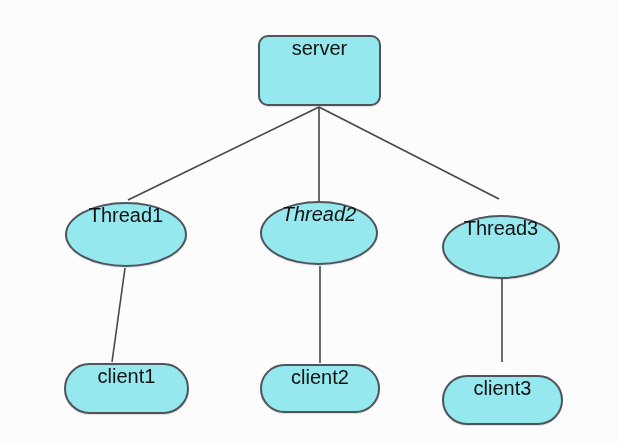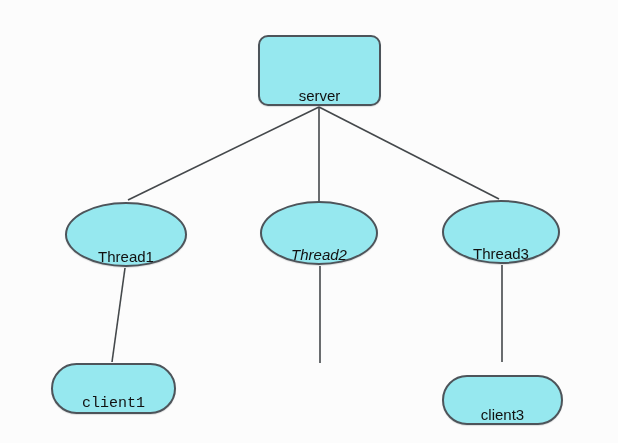--- a/index.html
+++ b/index.html
@@ -26,37 +26,37 @@
     left: 0; top: 0;
     width: 618px; height: 443px;
   }
   .edges-layer line {
     stroke: var(--edge);
     stroke-width: 1.6;
   }
   .node {
     position: absolute;
     display: flex;
-    align-items: flex-end;
+    align-items: flex-start;
     justify-content: center;
     background: var(--node-fill);
     border: 2px solid var(--node-border);
     color: var(--text);
-    font-size: 15px;
+    font-size: 20px;
     box-shadow: 0 1px 1px rgba(0,0,0,0.12);
   }
   .node-rect    { border-radius: 10px; }
   .node-ellipse { border-radius: 50%; }
   .node-pill    { border-radius: 26px; }
 
   #node-server  { left: 258px; top: 35px;  width: 123px; height: 71px; }
   #node-thread1 { left: 65px;  top: 202px; width: 122px; height: 65px; }
   #node-thread2 { left: 260px; top: 201px; width: 118px; height: 64px; font-style: italic; }
-  #node-thread3 { left: 442px; top: 200px; width: 118px; height: 64px; }
-  #node-client1 { left: 51px;  top: 363px; width: 125px; height: 51px; font-family: Liberation Mono, monospace; }
+  #node-thread3 { left: 442px; top: 215px; width: 118px; height: 64px; }
+  #node-client1 { left: 64px;  top: 363px; width: 125px; height: 51px; }
   #node-client2 { left: 260px; top: 364px; width: 120px; height: 49px; }
   #node-client3 { left: 442px; top: 375px; width: 121px; height: 50px; }
 </style>
 </head>
 <body>
 
 <div class="canvas">
 
   <svg class="edges-layer" viewBox="0 0 618 443" aria-hidden="true">
     <line x1="319" y1="107" x2="128" y2="200"></line>
@@ -80,18 +80,21 @@
   </div>
 
   <div id="node-thread3" class="node node-ellipse">
     <span>Thread3</span>
   </div>
 
   <div id="node-client1" class="node node-pill">
     <span>client1</span>
   </div>
 
+  <div id="node-client2" class="node node-pill">
+    <span>client2</span>
+  </div>
 
   <div id="node-client3" class="node node-pill">
     <span>client3</span>
   </div>
 
 </div>
 
 </body></html>

